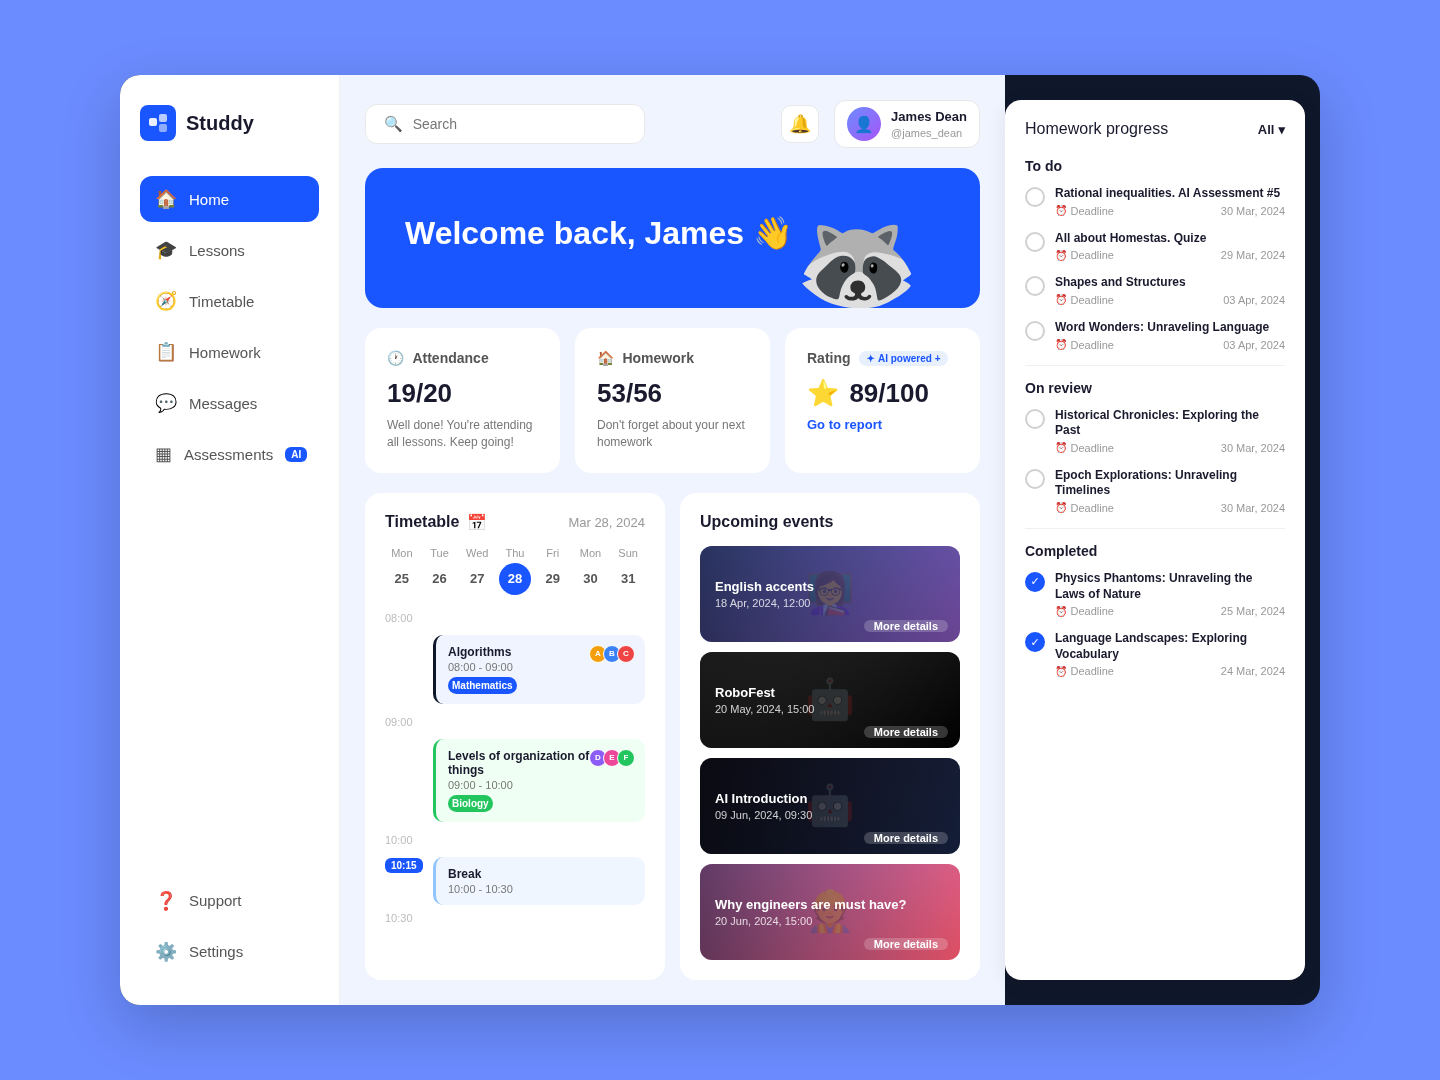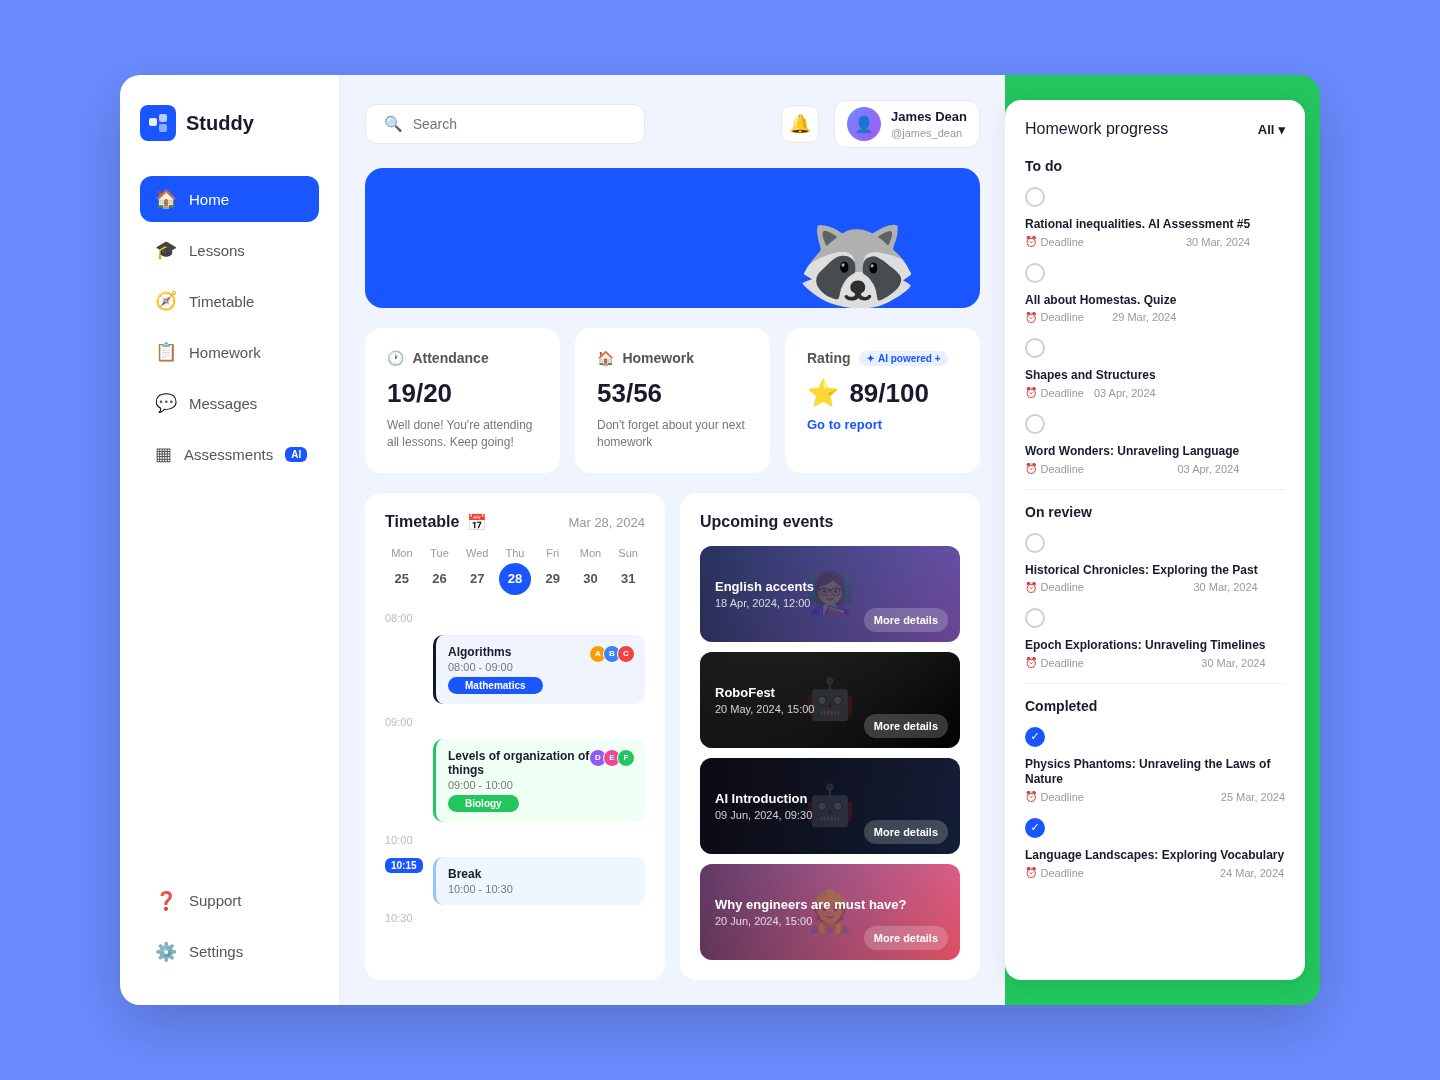--- a/index.html
+++ b/index.html
@@ -6,21 +6,21 @@
     body {
       background: #6b8cff;
       font-family: 'Segoe UI', Arial, sans-serif;
       min-height: 1080px;
       display: flex;
       align-items: center;
       justify-content: center;
       padding: 40px;
     }
     .app-container {
-      background: #22c55e;
+      background: #0f172a;
       border-radius: 20px;
       width: 1200px;
       min-height: 920px;
       display: flex;
       overflow: hidden;
       box-shadow: 0 20px 60px rgba(0,0,0,0.2);
     }
     
     .sidebar {
       width: 220px;
@@ -355,21 +355,21 @@
       margin-left: -4px;
       font-size: 8px;
       display: flex;
       align-items: center;
       justify-content: center;
       color: white;
       font-weight: 700;
     }
     .tag {
       display: inline-block;
-      padding: 3px 17px;
+      padding: 3px 4px;
       border-radius: 20px;
       font-size: 10px;
       font-weight: 700;
       margin-top: 4px;
     }
     .tag.math { background: #1a56ff; color: white; }
     .tag.bio { background: #22c55e; color: white; }
     .break-time-badge {
       background: #1a56ff;
       color: white;
@@ -421,21 +421,21 @@
     }
     .event-date { font-size: 11px; color: rgba(255,255,255,0.8); }
     .event-more {
       position: absolute;
       right: 12px;
       bottom: 10px;
       font-size: 11px;
       color: white;
       font-weight: 600;
       background: rgba(255,255,255,0.2);
-      padding: 6px 10px;
+      padding: 0 10px;
       border-radius: 20px;
     }
     
     .right-panel {
       width: 300px;
       background: white;
       border-radius: 16px;
       padding: 20px;
       margin: 25px 15px 25px 0;
       overflow-y: auto;
@@ -463,21 +463,20 @@
       font-weight: 700;
       color: #1a1a2e;
       margin-bottom: 12px;
       margin-top: 5px;
     }
     .hw-item {
       display: flex;
       align-items: flex-start;
       gap: 10px;
       margin-bottom: 14px;
-      flex-direction: column;
     }
     .hw-checkbox {
       width: 20px;
       height: 20px;
       border-radius: 50%;
       border: 2px solid #d0d0d0;
       flex-shrink: 0;
       margin-top: 1px;
       display: flex;
       align-items: center;
@@ -582,20 +581,21 @@
           <div class="user-info">
             <div class="user-name">James Dean</div>
             <div class="user-handle">@james_dean</div>
           </div>
         </div>
       </div>
     </header>
 
     <div class="welcome-banner">
       <div class="welcome-text">
+        <h1>Welcome back, James 👋</h1>
       </div>
       <div class="mascot">🦝</div>
     </div>
 
     <div class="stats-row">
       <div class="stat-card">
         <div class="stat-label">
           <span>🕐</span>
           <span>Attendance</span>
         </div>

